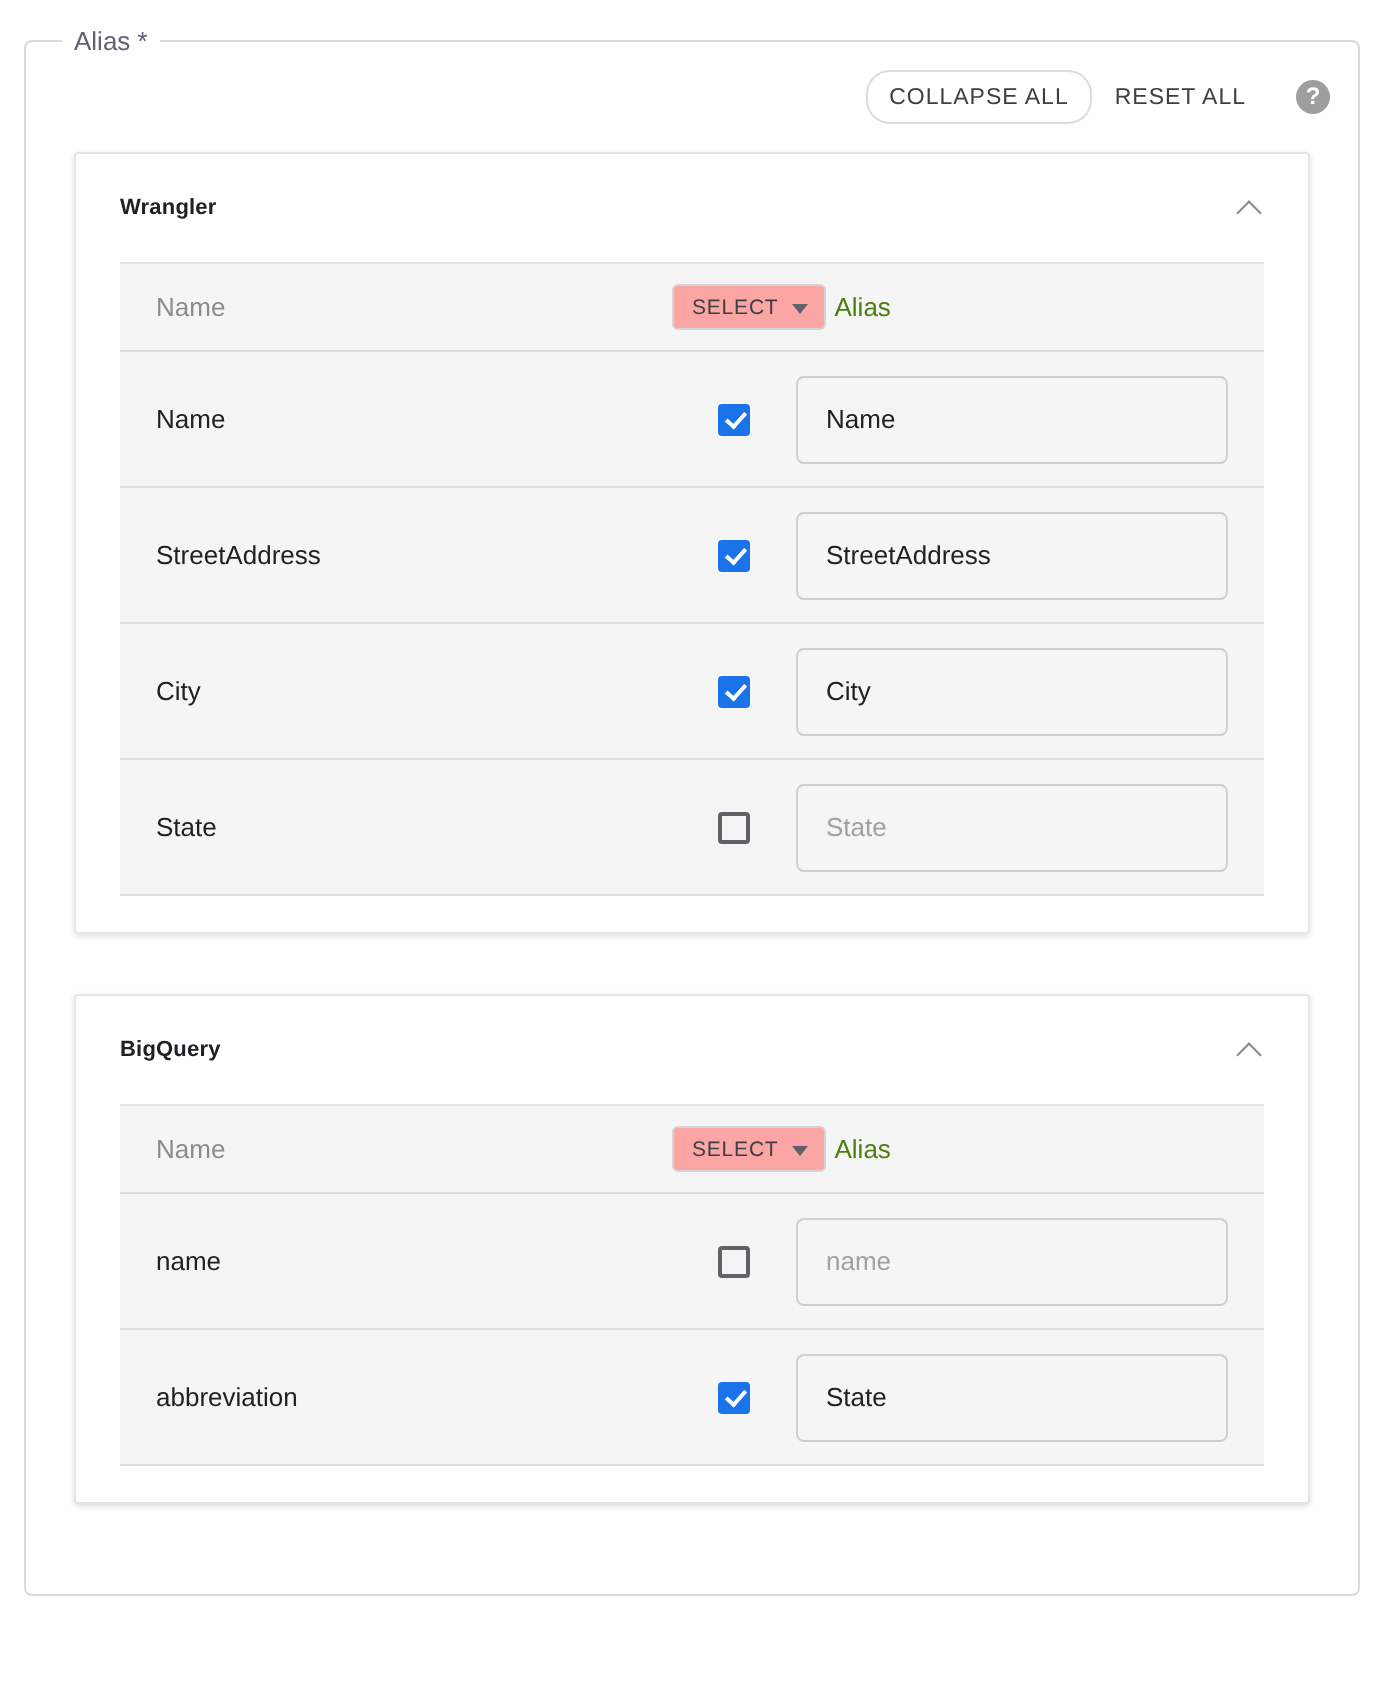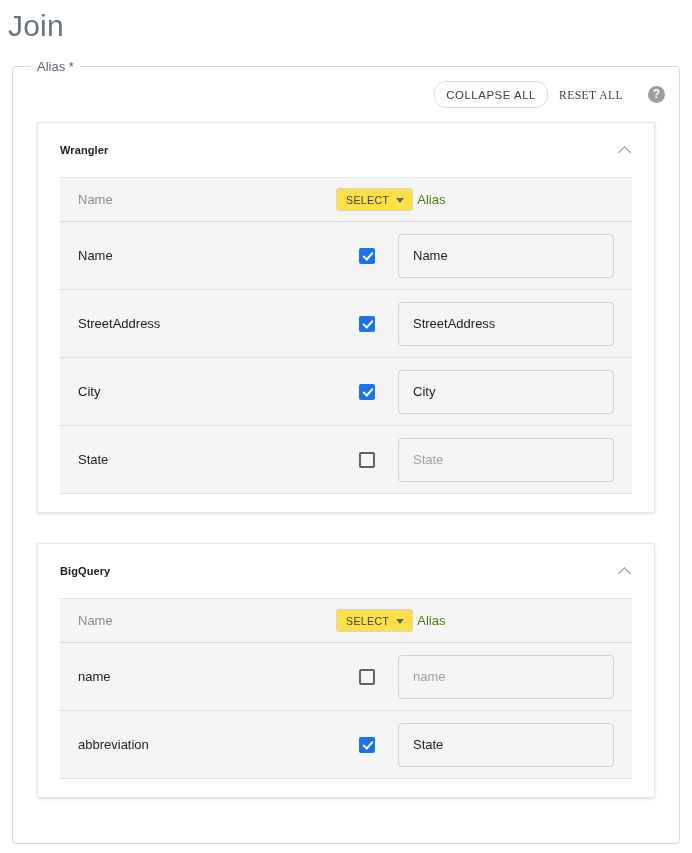--- a/index.html
+++ b/index.html
@@ -64,21 +64,20 @@
     border: 1px solid #dcdcdc;
     border-radius: 12px;
     padding: 7px 11px 6px 11px;
     cursor: pointer;
     white-space: nowrap;
   }
   .btn.flat {
     border: 1px solid transparent;
     background: transparent;
     padding: 7px 10px 6px 10px;
-    font-family: Liberation Serif, serif;
   }
   .help-icon {
     width: 17px;
     height: 17px;
     border-radius: 50%;
     background: #9e9e9e;
     color: #ffffff;
     font-size: 12px;
     font-weight: bold;
     line-height: 17px;
@@ -175,21 +174,21 @@
     padding-left: 4px;
   }
 
   
   .select-box {
     display: inline-flex;
     align-items: center;
     gap: 7px;
     border: 1px solid #d4d4d4;
     border-radius: 3px;
-    background: #fde047;
+    background: #fca5a5;
     padding: 5px 8px 4px 9px;
     font-size: 10.5px;
     letter-spacing: 0.4px;
     color: #3c4043;
     cursor: pointer;
     white-space: nowrap;
   }
   .caret {
     width: 0; height: 0;
     border-left: 4px solid transparent;
@@ -239,21 +238,20 @@
     outline: none;
   }
   .alias-input::placeholder { color: #a0a0a0; }
   .alias-input.disabled { color: #a0a0a0; }
 </style>
 </head>
 <body>
 
 <div>
 
-  <div class="page-title">Join</div>
 
   <fieldset class="fields-fieldset">
     <legend class="fields-legend">Alias *</legend>
 
     <div class="fieldset-inner">
 
       <div class="toolbar">
         <button class="btn">COLLAPSE ALL</button>
         <button class="btn flat">RESET ALL</button>
         <div class="help-icon">?</div>

